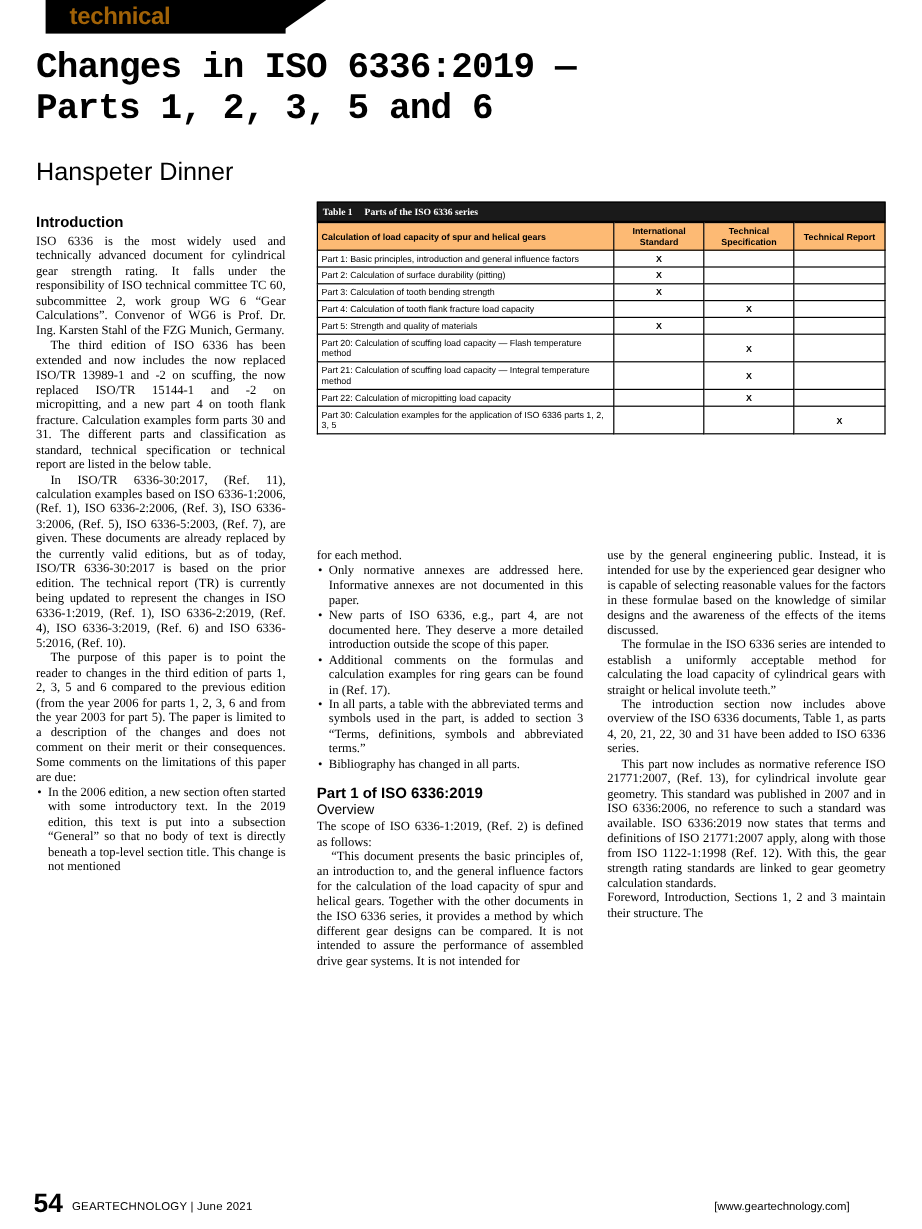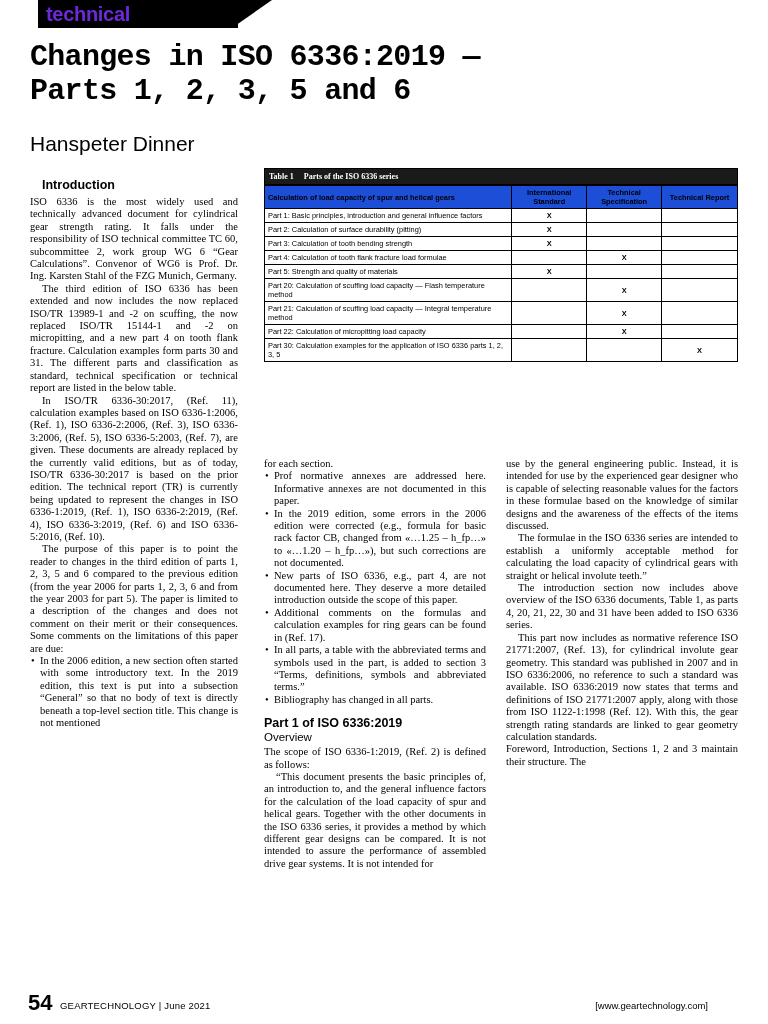--- a/index.html
+++ b/index.html
@@ -19,22 +19,22 @@
   .tab-black {
     position:absolute; top:0; left:38px; width:200px; height:28px;
     background:#000;
   }
   .tab-slant {
     position:absolute; top:0; left:232px; width:40px; height:28px;
     background:#000;
     clip-path: polygon(0 0, 100% 0, 0 100%);
   }
   .tab-label {
-    position:absolute; top:3px; left:46px;
-    color:#6d28d9;
+    position:absolute; top:3px; left:58px;
+    color:#a16207;
     font-family:"Liberation Sans", sans-serif;
     font-weight:bold;
     font-size:20px;
     letter-spacing:-0.3px;
     text-align:center;
   }
   
   .title {
     position:absolute; left:30px; top:40px; width:520px;
     font-family:Liberation Mono, monospace;
@@ -66,21 +66,21 @@
   }
   .tbl-title {
     background:#1a1a1a; color:#fff;
     font-weight:bold;
     font-size:8px;
     padding:3px 4px;
     border:0.8px solid #000;
   }
   .tbl-title .t-num { margin-right:10px; }
   th.hdr {
-    background:#1d4ed8;
+    background:#fdba74;
     font-weight:bold;
     text-align:center;
     font-size:7.4px;
   }
   th.hdr.left {
     text-align:left;
   }
   td.rowlabel { width:248px; }
   td.mark { text-align:center; font-weight:bold; width:75px; }
   td.mark.wide { width:76px; }
@@ -92,21 +92,21 @@
     text-align:justify;
     font-family:"Liberation Serif", serif;
   }
   #col1 { left:30px; top:178px; width:208px; }
   #col2 { left:264px; top:458px; width:222px; }
   #col3 { left:506px; top:458px; width:232px; }
   .col h3 {
     font-family:"Liberation Sans", sans-serif;
     font-size:12.5px;
     font-weight:bold;
-    margin:0 0 4px 12px;
+    margin:0 0 4px 0;
     line-height:14px;
   }
   .col p { margin:0 0 0 0; text-indent:12px; }
   .col p.noind { text-indent:0; }
   ul.bul {
     margin:0; padding:0; list-style:none;
   }
   ul.bul li {
     position:relative;
     padding-left:10px;
@@ -190,21 +190,21 @@
         <td class="mark"></td>
         <td class="mark wide"></td>
       </tr>
       <tr>
         <td class="rowlabel">Part 3: Calculation of tooth bending strength</td>
         <td class="mark">X</td>
         <td class="mark"></td>
         <td class="mark wide"></td>
       </tr>
       <tr>
-        <td class="rowlabel">Part 4: Calculation of tooth flank fracture load formulae</td>
+        <td class="rowlabel">Part 4: Calculation of tooth flank fracture load capacity</td>
         <td class="mark"></td>
         <td class="mark">X</td>
         <td class="mark wide"></td>
       </tr>
       <tr>
         <td class="rowlabel">Part 5: Strength and quality of materials</td>
         <td class="mark">X</td>
         <td class="mark"></td>
         <td class="mark wide"></td>
       </tr>
@@ -241,24 +241,23 @@
   <p class="noind">ISO 6336 is the most widely used and technically advanced document for cylindrical gear strength rating. It falls under the responsibility of ISO technical committee TC 60, subcommittee 2, work group WG 6 “Gear Calculations”. Convenor of WG6 is Prof. Dr. Ing. Karsten Stahl of the FZG Munich, Germany.</p>
   <p>The third edition of ISO 6336 has been extended and now includes the now replaced ISO/TR 13989-1 and -2 on scuffing, the now replaced ISO/TR 15144-1 and -2 on micropitting, and a new part 4 on tooth flank fracture. Calculation examples form parts 30 and 31. The different parts and classification as standard, technical specification or technical report are listed in the below table.</p>
   <p>In ISO/TR 6336-30:2017, (Ref. 11), calculation examples based on ISO 6336-1:2006, (Ref. 1), ISO 6336-2:2006, (Ref. 3), ISO 6336-3:2006, (Ref. 5), ISO 6336-5:2003, (Ref. 7), are given. These documents are already replaced by the currently valid editions, but as of today, ISO/TR 6336-30:2017 is based on the prior edition. The technical report (TR) is currently being updated to represent the changes in ISO 6336-1:2019, (Ref. 1), ISO 6336-2:2019, (Ref. 4), ISO 6336-3:2019, (Ref. 6) and ISO 6336-5:2016, (Ref. 10).</p>
   <p>The purpose of this paper is to point the reader to changes in the third edition of parts 1, 2, 3, 5 and 6 compared to the previous edition (from the year 2006 for parts 1, 2, 3, 6 and from the year 2003 for part 5). The paper is limited to a description of the changes and does not comment on their merit or their consequences. Some comments on the limitations of this paper are due:</p>
   <ul class="bul">
     <li>In the 2006 edition, a new section often started with some introductory text. In the 2019 edition, this text is put into a subsection “General” so that no body of text is directly beneath a top-level section title. This change is not mentioned</li>
   </ul>
 </div>
 
 <div class="col" id="col2">
-  <p class="noind">for each section.</p>
+  <p class="noind">for each method.</p>
   <ul class="bul">
-    <li>Prof normative annexes are addressed here. Informative annexes are not documented in this paper.</li>
-    <li>In the 2019 edition, some errors in the 2006 edition were corrected (e.g., formula for basic rack factor CB, changed from «…1.25 – h_fp…» to «…1.20 – h_fp…»), but such corrections are not documented.</li>
+    <li>Only normative annexes are addressed here. Informative annexes are not documented in this paper.</li>
     <li>New parts of ISO 6336, e.g., part 4, are not documented here. They deserve a more detailed introduction outside the scope of this paper.</li>
     <li>Additional comments on the formulas and calculation examples for ring gears can be found in (Ref. 17).</li>
     <li>In all parts, a table with the abbreviated terms and symbols used in the part, is added to section 3 “Terms, definitions, symbols and abbreviated terms.”</li>
     <li>Bibliography has changed in all parts.</li>
   </ul>
   <div class="sec-head">Part 1 of ISO 6336:2019</div>
   <div class="sub-head">Overview</div>
   <p class="noind">The scope of ISO 6336-1:2019, (Ref. 2) is defined as follows:</p>
   <p>“This document presents the basic principles of, an introduction to, and the general influence factors for the calculation of the load capacity of spur and helical gears. Together with the other documents in the ISO 6336 series, it provides a method by which different gear designs can be compared. It is not intended to assure the performance of assembled drive gear systems. It is not intended for</p>
 </div>

